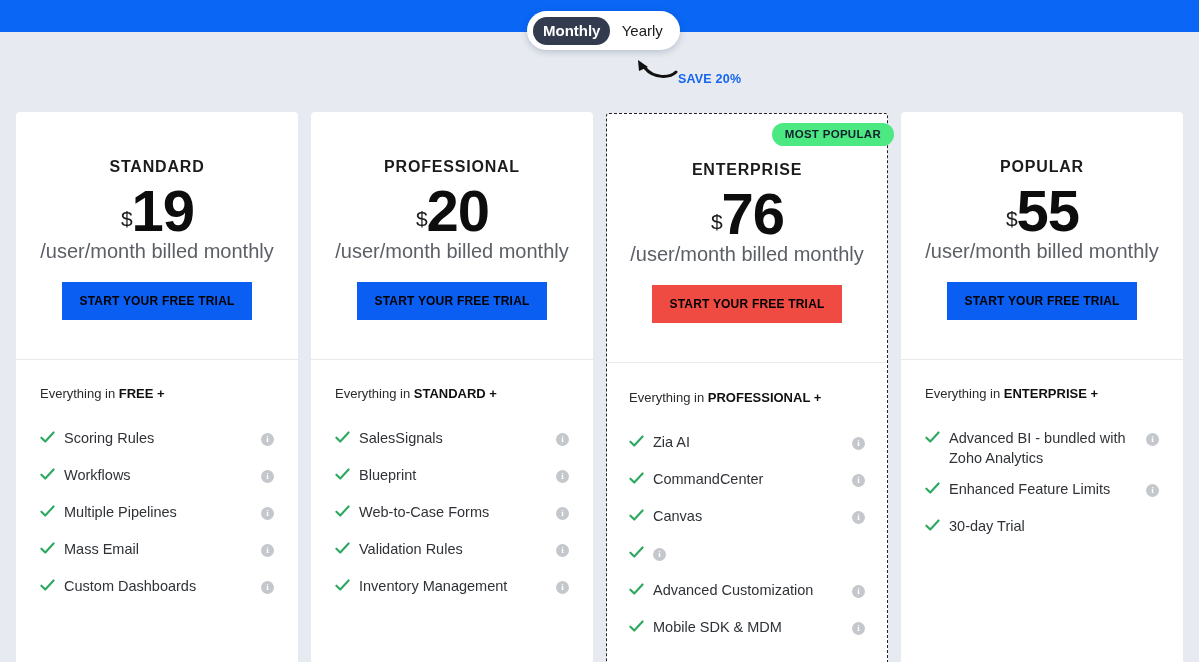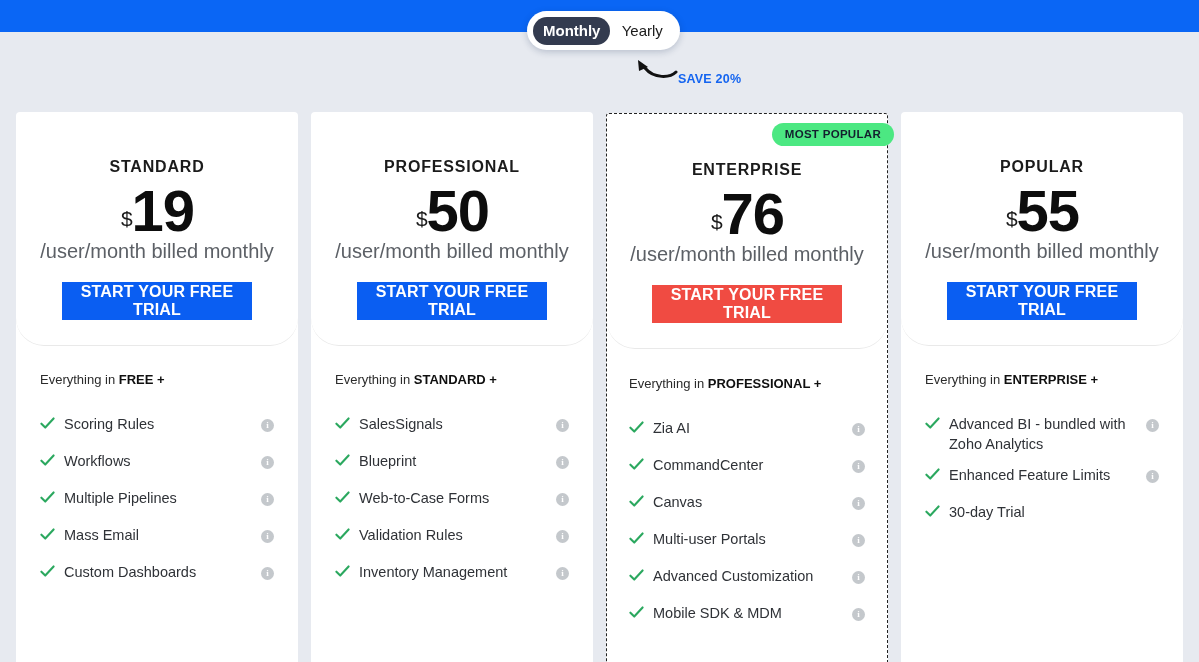--- a/index.html
+++ b/index.html
@@ -86,22 +86,21 @@
     padding: 5px 13px 6px 13px;
     border-radius: 13px;
     white-space: nowrap;
   }
 
   .card-head {
     padding-top: 46px;
     text-align: center;
     flex: 0 0 auto;
     border-bottom: 1px solid #e9e9e9;
-    padding-bottom: 25px;
-    border-radius: 28px;
+    padding-bottom: 39px;
   }
   .card.featured .card-head { padding-top: 47px; }
 
   .plan-name {
     font-size: 16px;
     font-weight: bold;
     color: #1b1b1b;
     letter-spacing: 0.8px;
   }
 
@@ -131,23 +130,23 @@
     font-size: 20px;
     color: #5c6066;
   }
 
   .cta {
     display: block;
     margin: 19px auto 0 auto;
     width: 190px; height: 38px;
     border: none;
     background: #0a5ef2;
-    color: #ffffff;
+    color: #000000;
     font-family: "Liberation Sans", sans-serif;
-    font-size: 16px;
+    font-size: 12px;
     font-weight: bold;
     letter-spacing: 0.2px;
     cursor: pointer;
   }
   .cta.red { background: #f04b42; }
 
   .card-body {
     padding: 26px 24px 0 24px;
     flex: 1 1 auto;
   }
@@ -264,21 +263,21 @@
             <span class="feat-label">Custom Dashboards</span>
             <span class="info">i</span>
           </div>
         </div>
       </div>
       <div class="card">
         <div class="card-head">
           <div class="plan-name">PROFESSIONAL</div>
           <div class="price-row">
             <span class="currency">$</span>
-            <span class="amount">50</span>
+            <span class="amount">20</span>
           </div>
           <div class="billed">/user/month billed monthly</div>
           <button class="cta">START YOUR FREE TRIAL</button>
         </div>
         <div class="card-body">
           <div class="everything"><span>Everything in </span><b>STANDARD +</b></div>
           <div class="feat">
             <svg class="check" viewBox="0 0 16 16">
               <path d="M1.5 8.2 L5.6 12.3 L14.5 2.6" stroke="#2ba85f" stroke-width="2.2" fill="none" stroke-linecap="round" stroke-linejoin="round"></path>
             </svg>
@@ -346,21 +345,20 @@
             <svg class="check" viewBox="0 0 16 16">
               <path d="M1.5 8.2 L5.6 12.3 L14.5 2.6" stroke="#2ba85f" stroke-width="2.2" fill="none" stroke-linecap="round" stroke-linejoin="round"></path>
             </svg>
             <span class="feat-label">Canvas</span>
             <span class="info">i</span>
           </div>
           <div class="feat">
             <svg class="check" viewBox="0 0 16 16">
               <path d="M1.5 8.2 L5.6 12.3 L14.5 2.6" stroke="#2ba85f" stroke-width="2.2" fill="none" stroke-linecap="round" stroke-linejoin="round"></path>
             </svg>
-            <span class="feat-label">Multi-user Portals</span>
             <span class="info">i</span>
           </div>
           <div class="feat">
             <svg class="check" viewBox="0 0 16 16">
               <path d="M1.5 8.2 L5.6 12.3 L14.5 2.6" stroke="#2ba85f" stroke-width="2.2" fill="none" stroke-linecap="round" stroke-linejoin="round"></path>
             </svg>
             <span class="feat-label">Advanced Customization</span>
             <span class="info">i</span>
           </div>
           <div class="feat">

